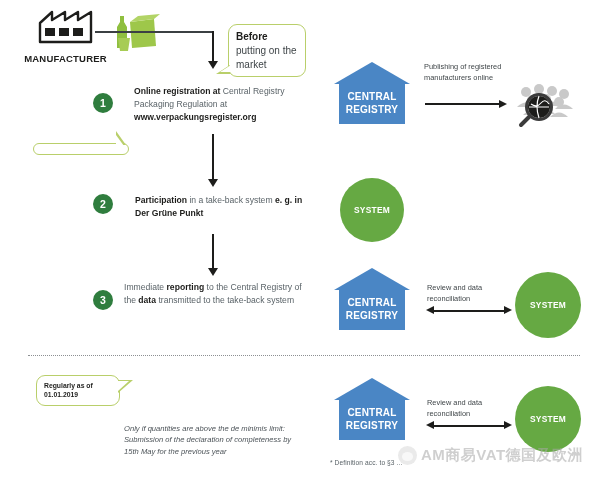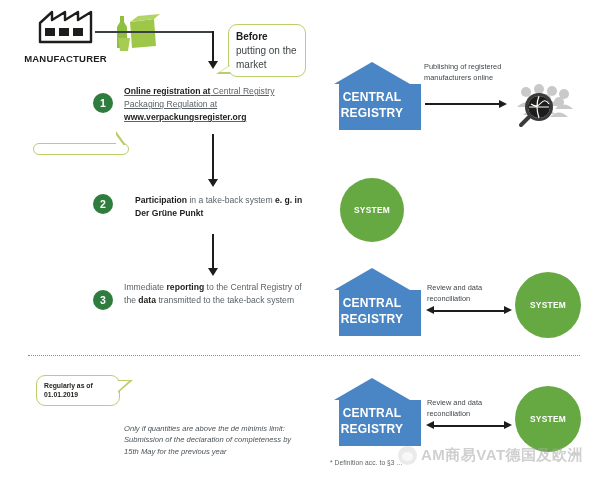--- a/index.html
+++ b/index.html
@@ -150,23 +150,23 @@
   .registry .roof {
     width: 0; height: 0;
     border-left: 38px solid transparent;
     border-right: 38px solid transparent;
     border-bottom: 22px solid #4a86c5;
   }
   .registry .body {
     background: #4a86c5;
     width: 66px;
     margin-left: 5px;
-    padding: 6px 16px 8px 0;
+    padding: 6px 0 8px 0;
     color: #ffffff;
-    font-size: 12px;
+    font-size: 10px;
     font-weight: bold;
     text-align: center;
     line-height: 1.32;
     letter-spacing: .2px;
   }
 
   
   .system {
     position: absolute;
     border-radius: 50%;
@@ -285,21 +285,21 @@
   <div class="h-line abs" style="left:95px; top:31px; width:119px;"></div>
   <div class="v-arrow-line abs" style="left:212px; top:31px; height:32px;"></div>
   <div class="v-arrow-head abs" style="left:208px; top:61px;"></div>
 
   <div class="bubble" id="bubble-before">
     <span class="tail tail-out"></span><span class="tail tail-in"></span>
     <b>Before</b><span> putting on the market</span>
   </div>
 
   <div class="step-num abs" style="left:93px; top:93px;">1</div>
-  <div class="step-text abs" style="left:124px; top:85px;text-decoration:underline;">
+  <div class="step-text abs" style="left:134px; top:85px;">
     <b>Online registration at</b><span> Central Registry Packaging Regulation at </span><span class="url">www.verpackungsregister.org</span>
   </div>
 
   <div class="bubble" id="bubble-third">
     <span class="tail tail-out"></span><span class="tail tail-in"></span>
   </div>
 
   <div class="v-arrow-line abs" style="left:212px; top:134px; height:47px;"></div>
   <div class="v-arrow-head abs" style="left:208px; top:179px;"></div>
 

